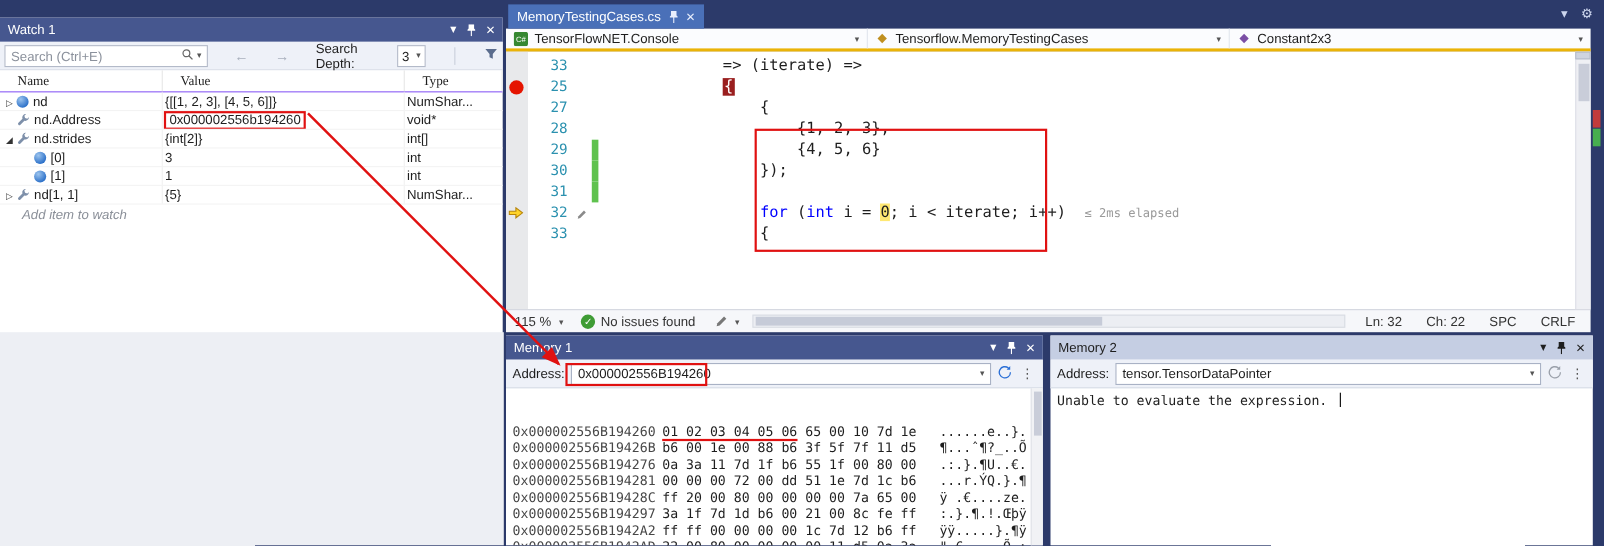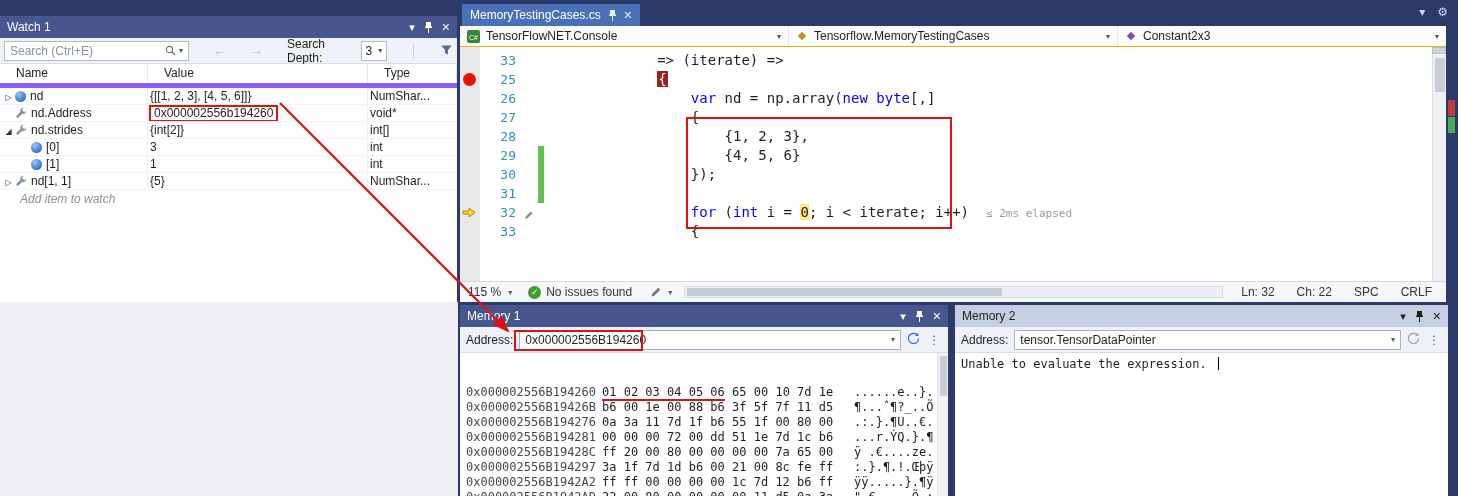--- a/index.html
+++ b/index.html
@@ -25,37 +25,37 @@
   #watch { left:0; top:16px; width:457px; height:302px; }
   .searchrow { height: 26px; flex: 0 0 26px; background: #eef1f8; border-bottom: 1px solid #d8dce6; display: flex; align-items: center; padding: 0 4px; gap: 24px; }
   .searchbox { width: 226px; height: 20px; background: #fff; border: 1px solid #b3bac9; display: flex; align-items: center; padding: 0 5px; }
   .searchbox input { border: none; outline: none; background: transparent; flex: 1; min-width: 0; font-size: 12px; font-family: inherit; color: #1e1e1e; }
   .searchbox input::placeholder { color: #8b919c; }
   .scaret { font-size: 8px; color: #555; margin-left: 3px; }
   .navarrow { color: #a9b0bd; font-size: 13px; }
   .depthlabel { font-size: 12px; }
   .depthcombo { width: 36px; height: 20px; background: #fff; border: 1px solid #b3bac9; display: flex; align-items: center; justify-content: space-between; padding: 0 4px; font-size: 12px; }
   .vsep { width: 1px; height: 16px; background: #c9cfdb; margin: 0 2px; }
-  .wheader { display: grid; grid-template-columns: 148px 220px 1fr; font-size: 12px; border-bottom: 5px solid #8b5cf6; background: #fff; }
+  .wheader { display: grid; grid-template-columns: 148px 220px 1fr; font-size: 12px; border-bottom: 1px solid #8b5cf6; background: #fff; font-family: Liberation Serif, serif; }
   .wheader > div { padding: 2px 4px 2px 16px; border-right: 1px solid #e6e6e6; height: 19px; }
   .w-row { display: grid; grid-template-columns: 148px 220px 1fr; font-size: 12px; height: 17px; line-height: 16px; border-bottom: 1px solid #f3f3f3; }
   .w-cell { border-right: 1px solid #f0f0f0; white-space: nowrap; overflow: hidden; padding: 0 4px 0 2px; }
   .w-exp { display: inline-block; width: 13px; font-size: 8px; color: #333; text-align: center; }
   .ic-orb { display: inline-block; width: 11px; height: 11px; border-radius: 50%; background: radial-gradient(circle at 35% 30%, #9cc4ee, #2a6fc8 75%); margin-right: 4px; vertical-align: -2px; }
   .ic-wrench { display: inline-block; width: 12px; margin-right: 4px; vertical-align: -2px; }
   .red-box { border: 2px solid #e01111; padding: 0 3px; margin-left: -1px; display: inline-block; height: 17px; line-height: 13px; }
   .w-add { font-size: 12px; color: #8a8f98; font-style: italic; padding: 2px 0 0 20px; }
 
   
   #editor { left:460px; top:0; width:998px; height:302px; background: transparent; }
   .tabbar { height: 26px; flex: 0 0 26px; display: flex; align-items: flex-end; position: relative; }
   .tab { height: 22px; background: #4a70b8; color: #fff; display: flex; align-items: center; gap: 7px; padding: 0 8px; font-size: 12px; margin-left: 2px; }
   .tab .tbi { color: #e8eefc; }
   .tabbar-right { position: absolute; right: 10px; top: 5px; display: flex; gap: 12px; color: #cdd6ee; font-size: 12px; }
-  .navbar { height: 21px; flex: 0 0 21px; width: 986px; background: #fbfcfe; border-bottom: 1px solid #eab308; display: flex; }
+  .navbar { height: 21px; flex: 0 0 21px; width: 986px; background: #fbfcfe; border-bottom: 3px solid #eab308; display: flex; }
   .nav-combo { flex: 1; display: flex; align-items: center; gap: 6px; padding: 0 7px; font-size: 12px; border-right: 1px solid #e2e6ee; overflow: hidden; white-space: nowrap; }
   .nav-caret { margin-left: auto; font-size: 8px; color: #555; }
   .nic svg { display: block; }
 
   .codearea { position: relative; height: 234px; flex: 0 0 234px; width: 986px; background: #fff; overflow: hidden; }
   .gutter-bg { position: absolute; left: 0; top: 0; bottom: 0; width: 20px; background: #e8e9eb; }
   .codelines { position: relative; padding-top: 4px; }
   .codelens { height: 16px; font-size: 10px; color: #7a7a7a; padding-left: 163px; font-family: "Liberation Sans", sans-serif; }
   .cl { display: flex; height: 19px; line-height: 19px; font-family: "DejaVu Sans Mono", monospace; font-size: 14px; }
   .cl .m1 { width: 20px; flex: 0 0 20px; position: relative; }
@@ -259,27 +259,20 @@
             <span class="m1">
               <span class="bp-dot"></span>
             </span>
             <span class="m2">25</span>
             <span class="m3"></span>
             <span class="m4"></span>
             <span class="codetext"><span>            </span><span class="tk-bp">{</span></span>
           </div>
           <div class="cl">
             <span class="m1"></span>
-            <span class="m2">26</span>
-            <span class="m3"></span>
-            <span class="m4"></span>
-            <span class="codetext"><span>                </span><span class="tk-k">var</span><span> nd = np.array(</span><span class="tk-k">new</span><span> </span><span class="tk-k">byte</span><span>[,]</span></span>
-          </div>
-          <div class="cl">
-            <span class="m1"></span>
             <span class="m2">27</span>
             <span class="m3"></span>
             <span class="m4"></span>
             <span class="codetext"><span>                {</span></span>
           </div>
           <div class="cl">
             <span class="m1"></span>
             <span class="m2">28</span>
             <span class="m3"></span>
             <span class="m4"></span>

